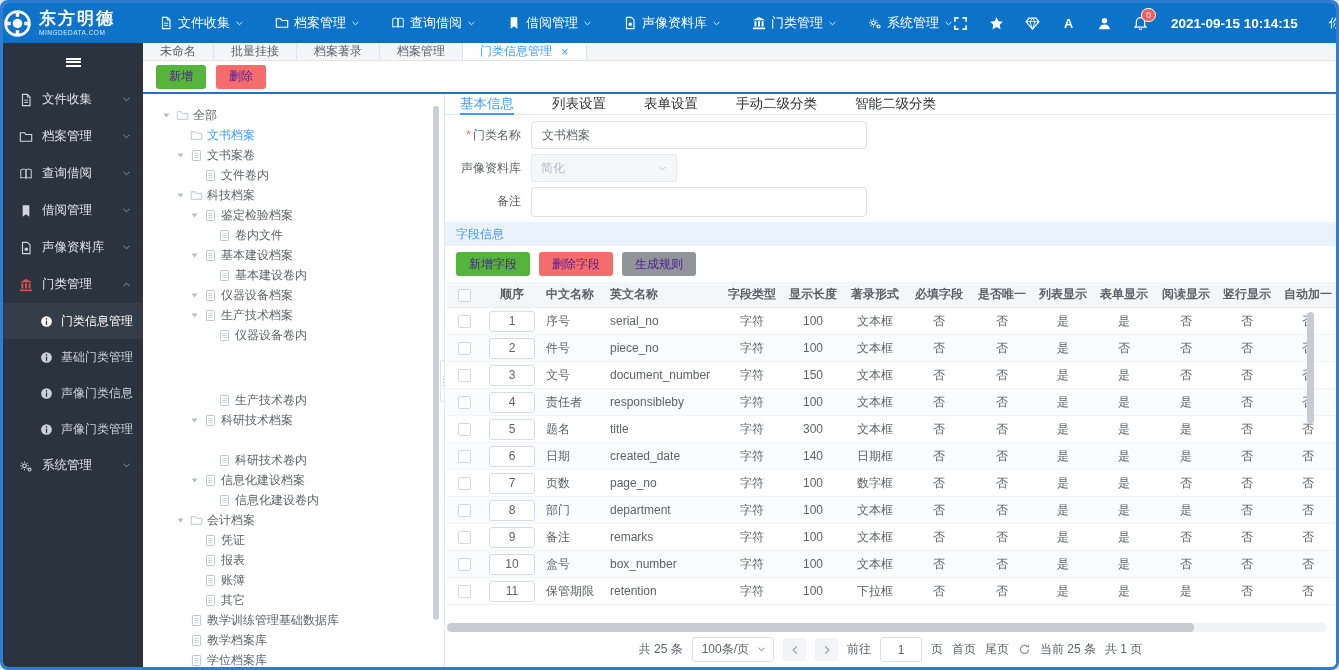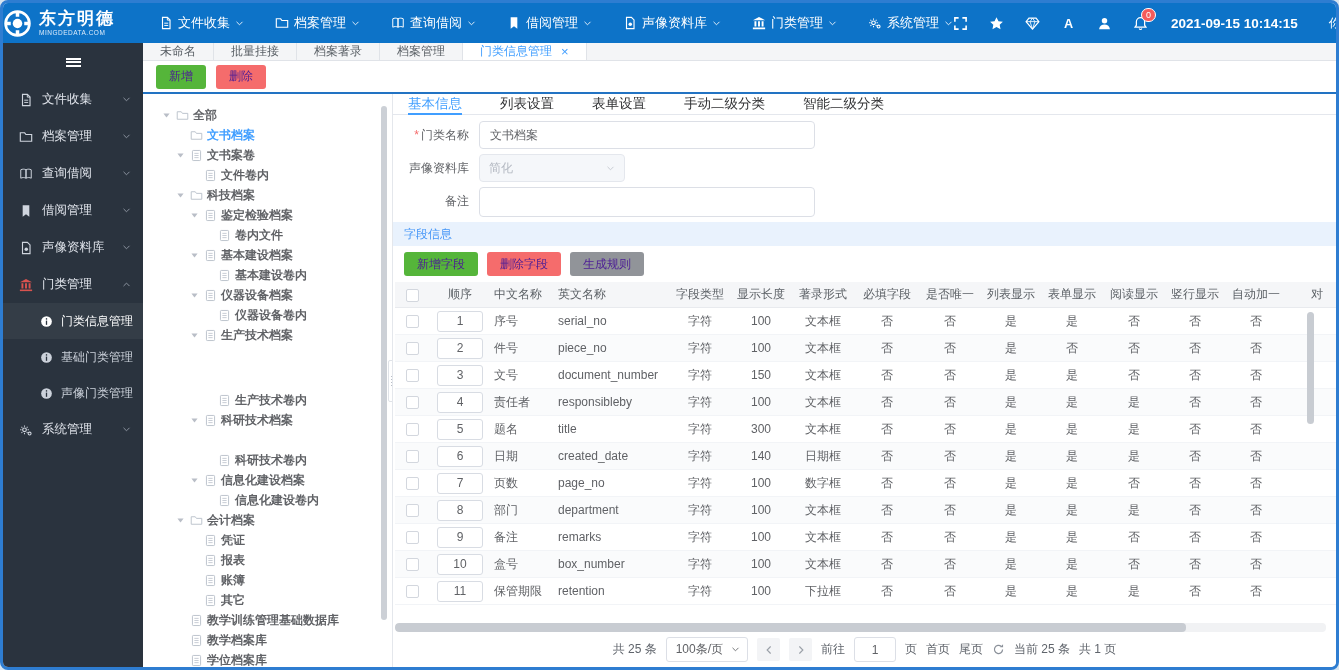--- a/index.html
+++ b/index.html
@@ -48,21 +48,21 @@
 .tab .close { margin-left:9px; font-size:13px; line-height:1; }
 .toolbar { height:33px; flex:none; display:flex; align-items:center; gap:10px; padding:0 13px; border-bottom:2px solid #2273c3; }
 .btn { height:24px; padding:0 13px; border:none; border-radius:3px; color:#4c1d95; font-size:12px; display:inline-flex; align-items:center; cursor:pointer; font-family:inherit; white-space:nowrap; }
 .btn-green { background:#55b53a; }
 .btn-red { background:#f56c6c; }
 .btn-gray { background:#919499; }
 
 .content { flex:1; display:flex; min-height:0; }
 
 
-.tree-panel { width:250px; flex:none; position:relative; border-right:1px solid #e4e7ec; padding:11px 18px 8px 14px; overflow:hidden;font-weight:bold; }
+.tree-panel { width:302px; flex:none; position:relative; border-right:1px solid #e4e7ec; padding:11px 18px 8px 14px; overflow:hidden; }
 .tree-item { display:flex; align-items:center; height:20px; font-size:12px; color:#606266; cursor:pointer; white-space:nowrap; }
 .tree-item.selected .tree-label { color:#409eff; }
 .caret { width:15px; flex:none; color:#b9bec7; }
 .caret svg { width:9px; height:9px; }
 .caret-ph { width:15px; flex:none; display:inline-block; }
 .tree-ic { width:17px; flex:none; color:#bcc3cd; }
 .tree-ic svg { width:13px; height:13px; }
 .tree-label { margin-left:2px; }
 .tree-scrollbar { position:absolute; top:12px; bottom:26px; right:5px; width:6px; }
 .tree-scroll-thumb { width:6px; height:96%; background:#ccd0d6; border-radius:3px; }
@@ -84,21 +84,21 @@
 .input { width:336px; height:28px; border:1px solid #dcdfe6; border-radius:4px; padding:0 10px; font-size:12px; color:#606266; font-family:inherit; outline:none; background:#fff; }
 .select { width:146px; height:28px; border:1px solid #e4e7ed; border-radius:4px; background:#f5f7fa; color:#b4b9c2; font-size:12px; display:flex; align-items:center; padding:0 9px; cursor:not-allowed; }
 .select .chev { margin-left:auto; color:#c0c4cc; }
 .textarea { width:336px; height:30px; border:1px solid #dcdfe6; border-radius:4px; resize:none; font-family:inherit; padding:4px 8px; font-size:12px; outline:none; }
 
 .section-bar { height:24px; flex:none; background:#e9f2fd; color:#4596f7; font-size:12px; display:flex; align-items:center; padding:0 11px; }
 .field-btns { flex:none; padding:6px 0 6px 11px; display:flex; gap:9px; }
 
 .table-wrap { flex:1; min-height:0; position:relative; overflow:hidden; padding-left:2px; }
 table { border-collapse:separate; border-spacing:0; table-layout:fixed; width:952px; }
-th { height:26px; font-size:12px; color:#5c6166; font-weight:normal; background:#f5f6f8; border-bottom:1px solid #e8eaee; text-align:center; white-space:nowrap; overflow:hidden; }
+th { height:26px; font-size:12px; color:#5c6166; font-weight:bold; background:#f5f6f8; border-bottom:1px solid #e8eaee; text-align:center; white-space:nowrap; overflow:hidden; }
 td { height:27px; font-size:12px; color:#606266; text-align:center; border-bottom:1px solid #f2f4f7; white-space:nowrap; overflow:hidden; background:#fff; }
 tr.even td { background:#fafbfc; }
 td.al, th.al { text-align:left; padding-left:3px; }
 .order-box { display:inline-block; width:46px; height:21px; line-height:19px; border:1px solid #d8dce3; border-radius:3px; background:#fff; text-align:center; }
 .checkbox { display:inline-block; width:13px; height:13px; border:1px solid #d3d7de; border-radius:2px; background:#fff; vertical-align:middle; }
 .v-scrollbar { position:absolute; top:30px; right:22px; width:7px; height:112px; background:#c8ccd2; border-radius:4px; }
 .h-scrollbar { position:absolute; left:2px; right:10px; bottom:0; height:9px; background:#f1f2f4; border-radius:4px; overflow:hidden; }
 .h-thumb { width:85%; height:9px; background:#c8ccd2; border-radius:4px; }
 
 .footer { height:35px; flex:none; display:flex; align-items:center; justify-content:center; gap:9px; font-size:12px; color:#5f646b; white-space:nowrap; }
@@ -398,20 +398,30 @@
             <span class="side-label">基础门类管理</span>
           </div>
           <div class="side-sub-item">
             <span class="icon">
               <svg viewBox="0 0 16 16" xmlns="http://www.w3.org/2000/svg">
                 <circle cx="8" cy="8" r="6.6" fill="currentColor"></circle>
                 <rect x="7.2" y="3.9" width="1.6" height="1.8" fill="#2a333e"></rect>
                 <rect x="7.2" y="6.9" width="1.6" height="5.2" fill="#2a333e"></rect>
               </svg>
             </span>
+            <span class="side-label">声像门类信息</span>
+          </div>
+          <div class="side-sub-item">
+            <span class="icon">
+              <svg viewBox="0 0 16 16" xmlns="http://www.w3.org/2000/svg">
+                <circle cx="8" cy="8" r="6.6" fill="currentColor"></circle>
+                <rect x="7.2" y="3.9" width="1.6" height="1.8" fill="#2a333e"></rect>
+                <rect x="7.2" y="6.9" width="1.6" height="5.2" fill="#2a333e"></rect>
+              </svg>
+            </span>
             <span class="side-label">声像门类管理</span>
           </div>
           <div class="side-item">
             <span class="icon">
               <svg viewBox="0 0 16 16" xmlns="http://www.w3.org/2000/svg">
                 <circle cx="6.3" cy="7.8" r="2.1" fill="none" stroke="currentColor" stroke-width="1.3"></circle>
                 <path d="M6.3 4.3V2.8M6.3 12.8v-1.5M2.8 7.8H1.3M11.3 7.8H9.8M3.8 5.3l-1-1M8.8 5.3l1-1M3.8 10.3l-1 1M8.8 10.3l1 1" stroke="currentColor" stroke-width="1.2"></path>
                 <circle cx="12.1" cy="12.1" r="1.7" fill="none" stroke="currentColor" stroke-width="1.2"></circle>
               </svg>
             </span>
@@ -568,43 +578,43 @@
                   </svg>
                 </span>
                 <span class="icon tree-ic">
                   <svg viewBox="0 0 16 16" xmlns="http://www.w3.org/2000/svg">
                     <rect x="3" y="1.8" width="10" height="12.4" rx="1" fill="none" stroke="currentColor" stroke-width="1.2"></rect>
                     <path d="M5.4 5.4h5.2M5.4 8h5.2M5.4 10.6h5.2" stroke="currentColor" stroke-width="1"></path>
                   </svg>
                 </span>
                 <span class="tree-label">仪器设备档案</span>
               </div>
-              <div class="tree-item" style="padding-left: 44px;">
-                <span class="caret-ph"></span>
-                <span class="icon tree-ic">
-                  <svg viewBox="0 0 16 16" xmlns="http://www.w3.org/2000/svg">
-                    <rect x="3" y="1.8" width="10" height="12.4" rx="1" fill="none" stroke="currentColor" stroke-width="1.2"></rect>
-                    <path d="M5.4 5.4h5.2M5.4 8h5.2M5.4 10.6h5.2" stroke="currentColor" stroke-width="1"></path>
-                  </svg>
-                </span>
-                <span class="tree-label">仪器设备卷内</span>
-              </div>
               <div class="tree-item" style="padding-left: 30px;">
                 <span class="icon caret">
                   <svg viewBox="0 0 16 16" xmlns="http://www.w3.org/2000/svg">
                     <path d="M2.5 4.5h11L8 11.5z" fill="currentColor"></path>
                   </svg>
                 </span>
                 <span class="icon tree-ic">
                   <svg viewBox="0 0 16 16" xmlns="http://www.w3.org/2000/svg">
                     <rect x="3" y="1.8" width="10" height="12.4" rx="1" fill="none" stroke="currentColor" stroke-width="1.2"></rect>
                     <path d="M5.4 5.4h5.2M5.4 8h5.2M5.4 10.6h5.2" stroke="currentColor" stroke-width="1"></path>
                   </svg>
                 </span>
                 <span class="tree-label">生产技术档案</span>
+              </div>
+              <div class="tree-item" style="padding-left: 44px;">
+                <span class="caret-ph"></span>
+                <span class="icon tree-ic">
+                  <svg viewBox="0 0 16 16" xmlns="http://www.w3.org/2000/svg">
+                    <rect x="3" y="1.8" width="10" height="12.4" rx="1" fill="none" stroke="currentColor" stroke-width="1.2"></rect>
+                    <path d="M5.4 5.4h5.2M5.4 8h5.2M5.4 10.6h5.2" stroke="currentColor" stroke-width="1"></path>
+                  </svg>
+                </span>
+                <span class="tree-label">仪器设备卷内</span>
               </div>
               <div class="tree-item" style="padding-left: 44px; margin-top: 45px;">
                 <span class="caret-ph"></span>
                 <span class="icon tree-ic">
                   <svg viewBox="0 0 16 16" xmlns="http://www.w3.org/2000/svg">
                     <rect x="3" y="1.8" width="10" height="12.4" rx="1" fill="none" stroke="currentColor" stroke-width="1.2"></rect>
                     <path d="M5.4 5.4h5.2M5.4 8h5.2M5.4 10.6h5.2" stroke="currentColor" stroke-width="1"></path>
                   </svg>
                 </span>
                 <span class="tree-label">生产技术卷内</span>

